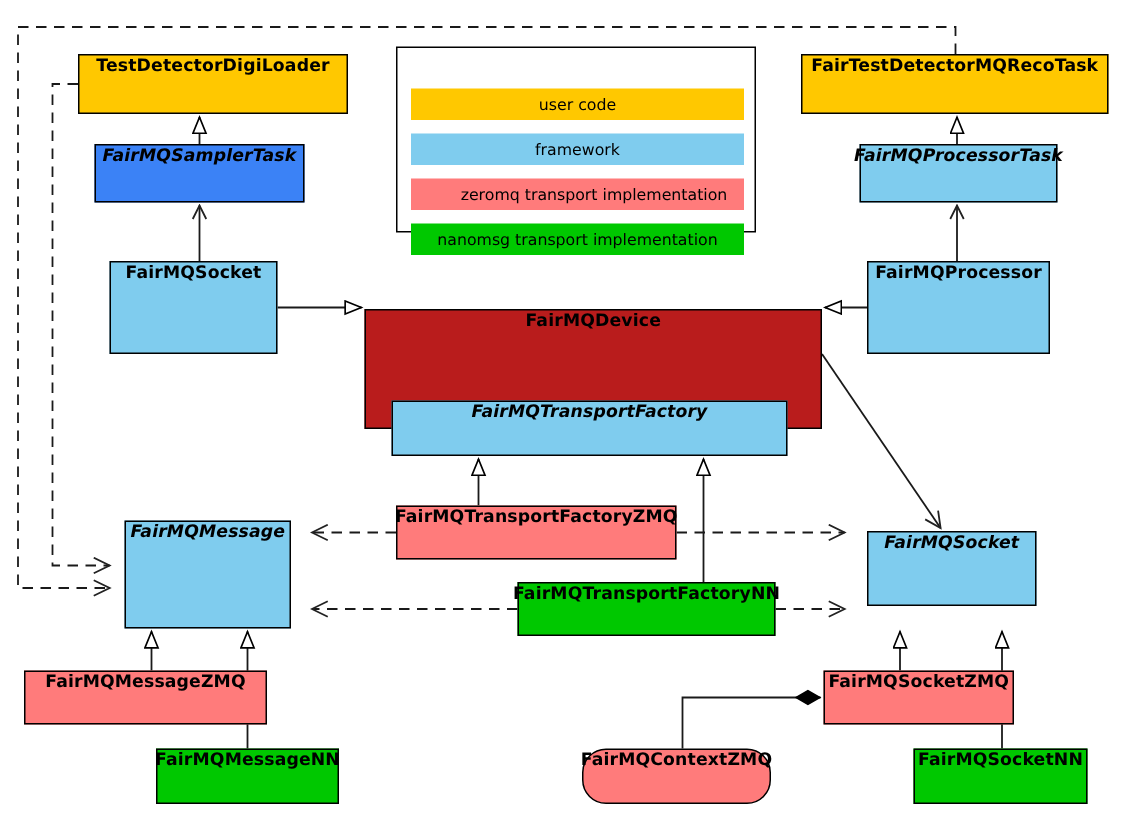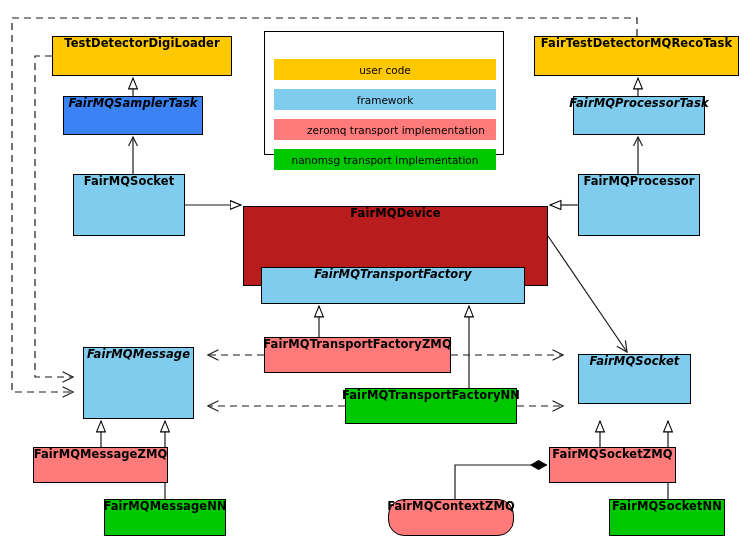--- a/index.html
+++ b/index.html
@@ -169,21 +169,21 @@
   </div>
 
   <div class="node abstract" style="left:83px; top:347px; width:111px; height:72px; background:#7FCCEE;">
     <span>FairMQMessage</span>
   </div>
 
   <div class="node abstract" style="left:578px; top:354px; width:113px; height:50px; background:#7FCCEE;">
     <span>FairMQSocket</span>
   </div>
 
-  <div class="node" style="left:33px; top:447px; width:135px; height:36px; background:#FF7B7B;">
+  <div class="node" style="left:16px; top:447px; width:162px; height:36px; background:#FF7B7B;">
     <span>FairMQMessageZMQ</span>
   </div>
 
   <div class="node" style="left:104px; top:499px; width:122px; height:37px; background:#00C800;">
     <span>FairMQMessageNN</span>
   </div>
 
   <div class="node" style="left:549px; top:447px; width:127px; height:36px; background:#FF7B7B;">
     <span>FairMQSocketZMQ</span>
   </div>

